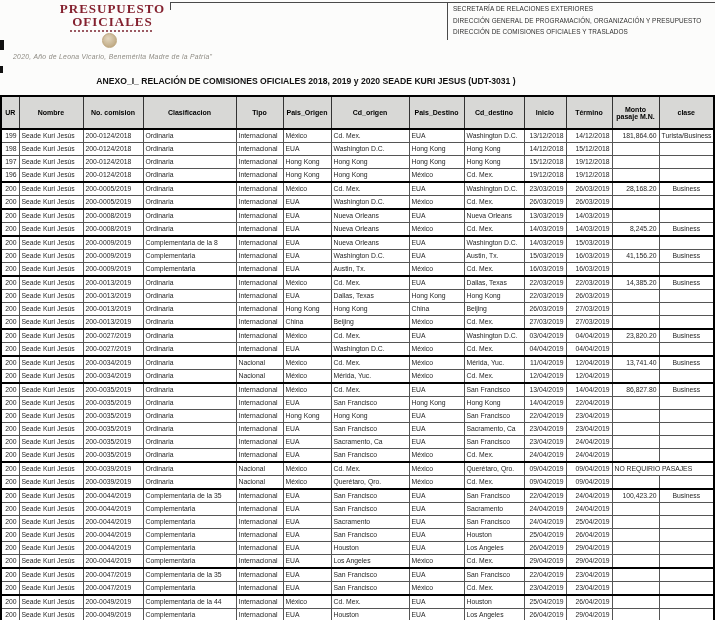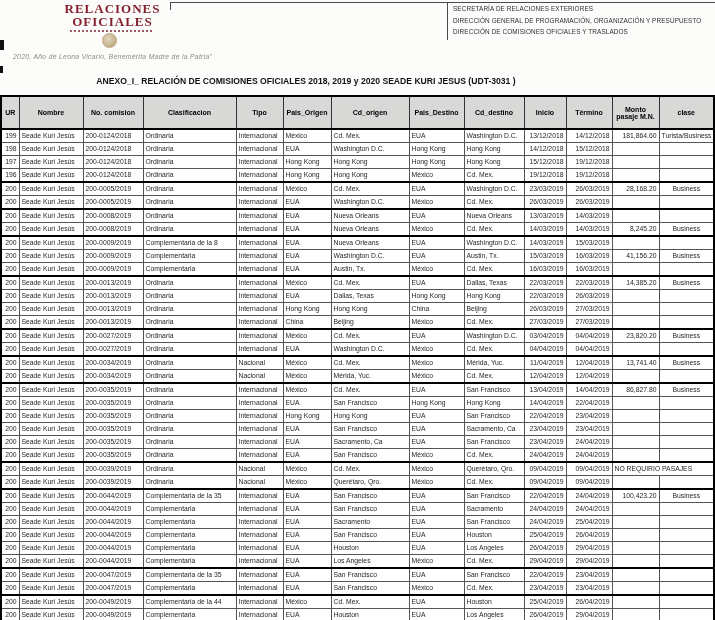--- a/index.html
+++ b/index.html
@@ -107,21 +107,21 @@
   td.a-c { text-align: center; }
 </style>
 </head>
 <body>
 
 <div class="topline"></div>
 <div class="topline-tick"></div>
 <div class="agency-box-edge"></div>
 
 <div class="logo">
-  <div>RELACIONES</div>
+  <div>PRESUPUESTO</div>
   <div>OFICIALES</div>
 </div>
 <div class="logo-subtext"></div>
 <div class="seal"></div>
 
 <div class="agency-lines">
   <div>SECRETARÍA DE RELACIONES EXTERIORES</div>
   <div>DIRECCIÓN GENERAL DE PROGRAMACIÓN, ORGANIZACIÓN Y PRESUPUESTO</div>
   <div>DIRECCIÓN DE COMISIONES OFICIALES Y TRASLADOS</div>
 </div>

